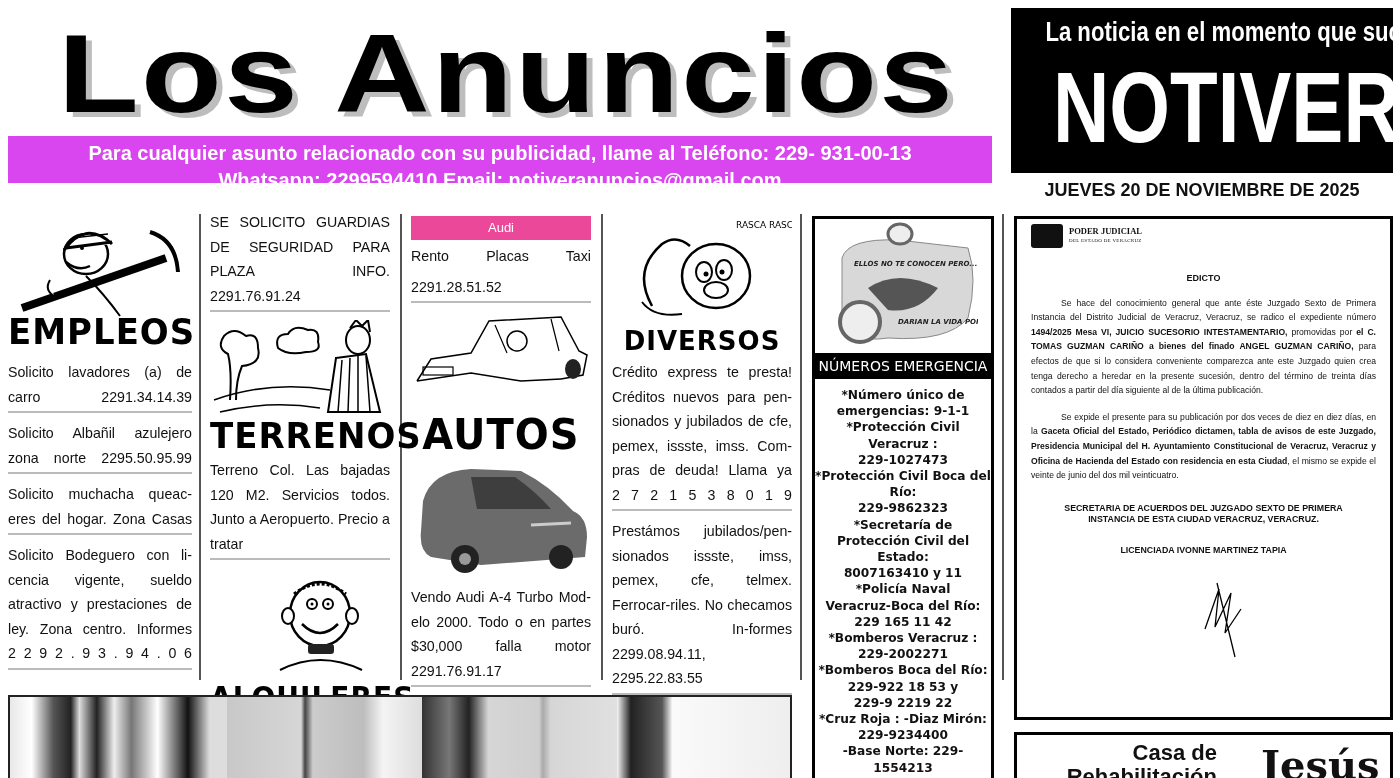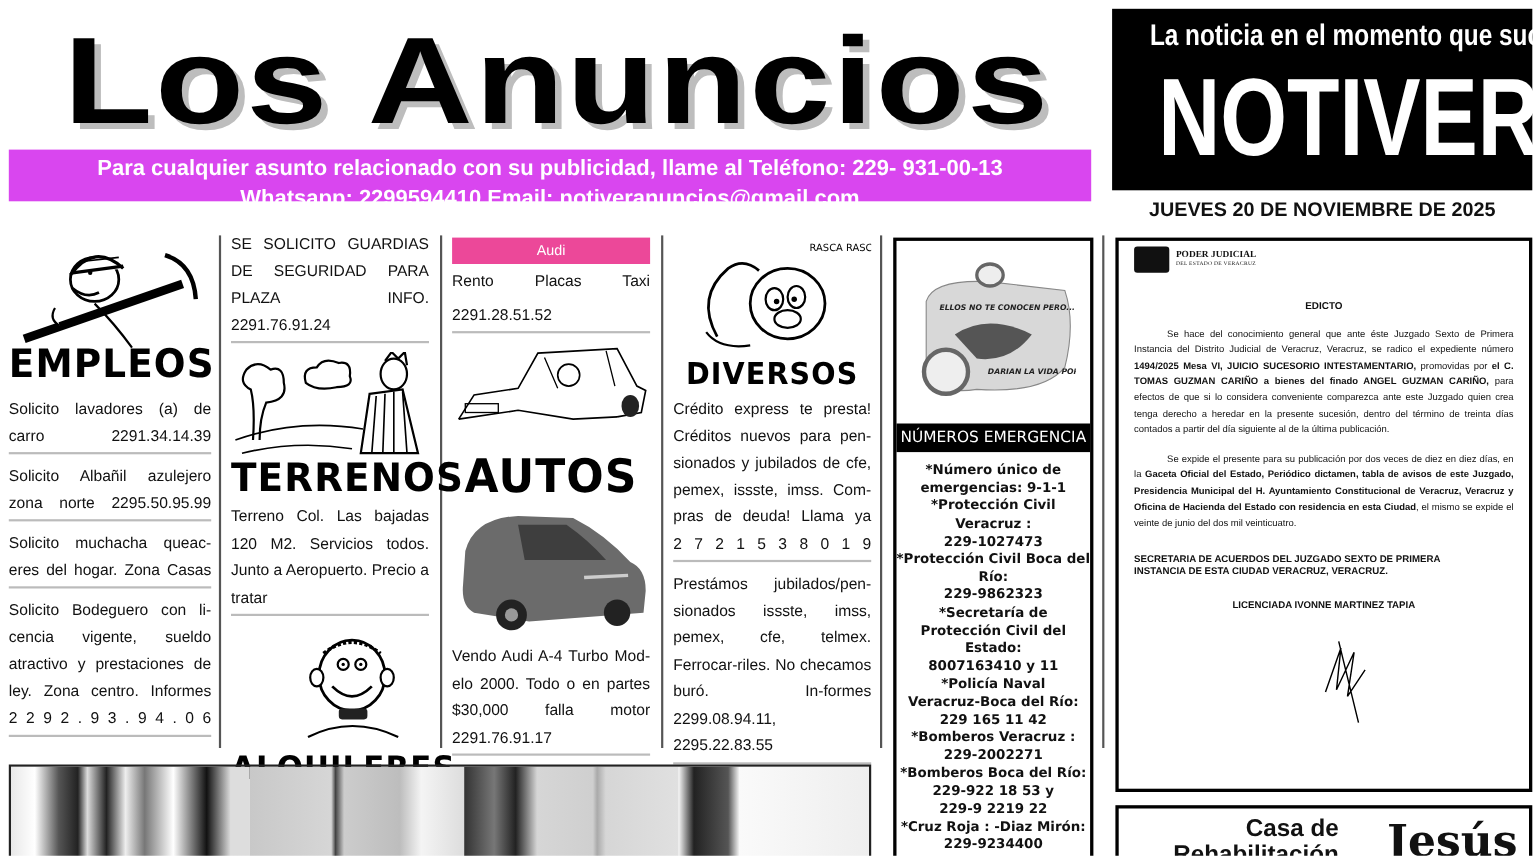--- a/index.html
+++ b/index.html
@@ -24,34 +24,34 @@
 
   .col1 { left: 8px; width: 184px; }
   .col2 { left: 210px; width: 180px; }
   .col3 { left: 411px; width: 180px; }
   .col4 { left: 612px; width: 180px; }
 
   .audi-bar { background: #ec4899; color: #fff; text-align: center; font-size: 13px; line-height: 24px; height: 24px; margin-top: 6px; margin-bottom: 4px; }
 
   
   .emerg { position: absolute; left: 812px; top: 216px; width: 182px; height: 570px; border: 3px solid #000; }
-  .emerg-image { height: 166px; display: flex; align-items: center; justify-content: center; }
+  .emerg-image { height: 134px; display: flex; align-items: center; justify-content: center; }
   .emerg-header { background: #000; color: #fff; text-align: center; font-family: "DejaVu Sans", sans-serif; font-size: 14px; line-height: 26px; height: 26px; }
   .emerg-list { text-align: center; font-family: "DejaVu Sans", sans-serif; font-weight: bold; font-size: 12.2px; line-height: 16.2px; padding-top: 8px; color: #111; }
 
   
   .edicto { position: absolute; left: 1014px; top: 216px; width: 379px; height: 504px; border: 3px solid #000; padding: 4px 14px 0 14px; font-size: 8.6px; line-height: 14.6px; }
   .edicto-header { display: flex; align-items: center; gap: 6px; height: 26px; }
   .pj-logo { width: 32px; height: 24px; background: #111; border-radius: 3px; }
   .pj-text { font-family: "Liberation Serif", serif; font-size: 8.5px; line-height: 9px; font-weight: bold; }
   .pj-sub { font-size: 5px; font-weight: normal; letter-spacing: 0.3px; }
   .edicto-title { text-align: center; font-weight: bold; font-size: 9px; margin-top: 22px; margin-bottom: 10px; }
   .edicto p { text-align: justify; text-indent: 30px; margin-bottom: 12px; }
   .edicto b { font-weight: bold; }
-  .edicto-sign { font-weight: bold; font-size: 8.8px; line-height: 11px; margin-top: 20px; }
+  .edicto-sign { text-align: center; font-weight: bold; font-size: 8.8px; line-height: 11px; margin-top: 20px; }
   .edicto-name { text-align: center; font-weight: bold; font-size: 8.8px; margin-top: 18px; }
   .signature { position: absolute; left: 178px; top: 360px; }
 
   
   .rehab { position: absolute; left: 1014px; top: 732px; width: 379px; height: 60px; border: 3px solid #000; }
   .rehab-text { position: absolute; left: 30px; top: 6px; width: 170px; text-align: right; font-weight: bold; font-size: 22px; line-height: 24px; }
   .rehab-logo { position: absolute; left: 244px; top: 10px; font-family: "DejaVu Serif", serif; font-weight: bold; font-size: 40px; line-height: 40px; }
 
   
   .photo-strip { position: absolute; left: 8px; top: 695px; width: 784px; height: 90px; border: 2px solid #222; display: flex; overflow: hidden; }

